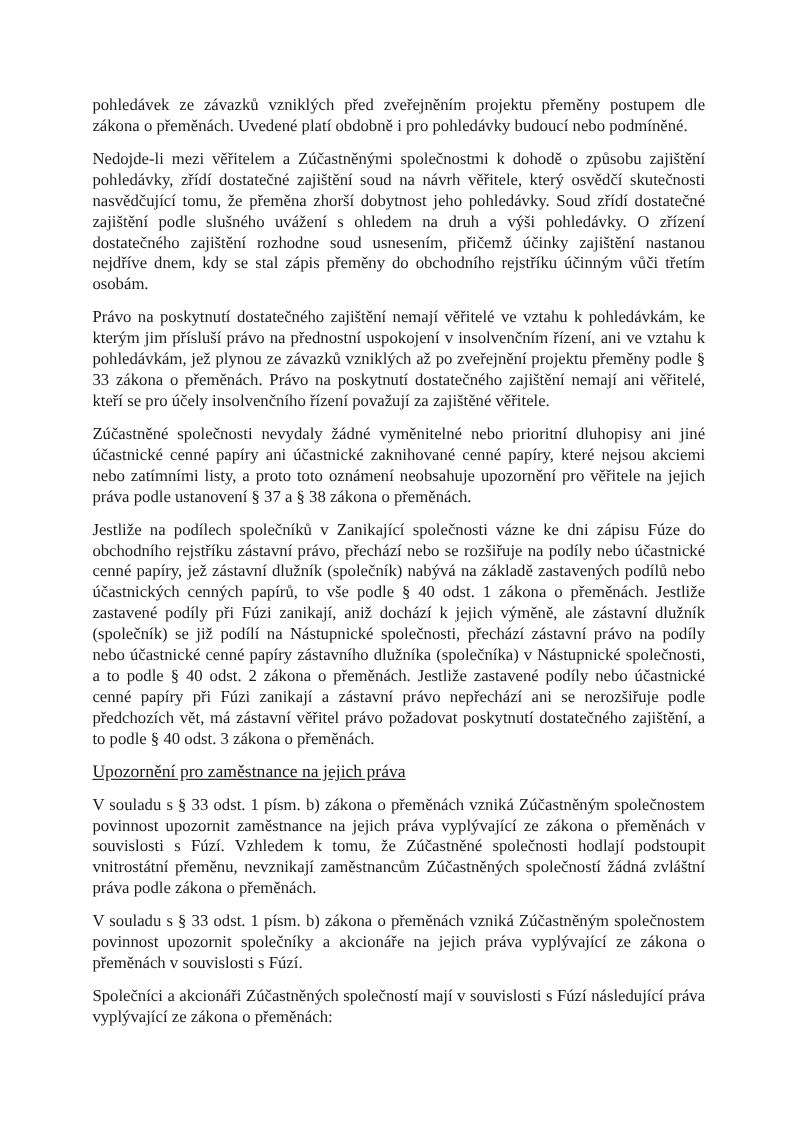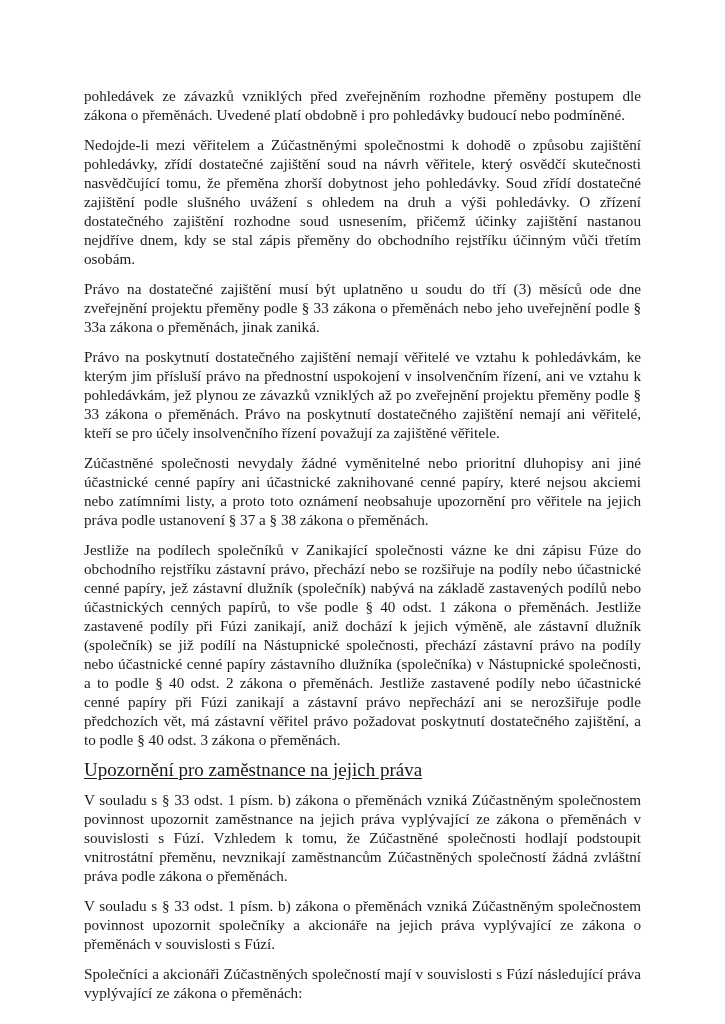--- a/index.html
+++ b/index.html
@@ -13,34 +13,33 @@
     font-size: 15.2px;
     line-height: 19px;
     color: #1a1a1a;
   }
   .page p {
     margin: 0 0 11px 0;
     text-align: justify;
   }
   .page h2 {
     margin: 0 0 11px 0;
-    font-size: 19px;
+    font-size: 16px;
     font-weight: normal;
     text-decoration: underline;
     text-underline-offset: 2px;
     line-height: 19px;
   }
 </style>
 </head>
 <body>
 
 <div class="page">
-  <p>pohledávek ze závazků vzniklých před zveřejněním rozhodne přeměny postupem dle zákona o přeměnách. Uvedené platí obdobně i pro pohledávky budoucí nebo podmíněné.</p>
+  <p>pohledávek ze závazků vzniklých před zveřejněním projektu přeměny postupem dle zákona o přeměnách. Uvedené platí obdobně i pro pohledávky budoucí nebo podmíněné.</p>
   <p>Nedojde-li mezi věřitelem a Zúčastněnými společnostmi k dohodě o způsobu zajištění pohledávky, zřídí dostatečné zajištění soud na návrh věřitele, který osvědčí skutečnosti nasvědčující tomu, že přeměna zhorší dobytnost jeho pohledávky. Soud zřídí dostatečné zajištění podle slušného uvážení s ohledem na druh a výši pohledávky. O zřízení dostatečného zajištění rozhodne soud usnesením, přičemž účinky zajištění nastanou nejdříve dnem, kdy se stal zápis přeměny do obchodního rejstříku účinným vůči třetím osobám.</p>
-  <p>Právo na dostatečné zajištění musí být uplatněno u soudu do tří (3) měsíců ode dne zveřejnění projektu přeměny podle § 33 zákona o přeměnách nebo jeho uveřejnění podle § 33a zákona o přeměnách, jinak zaniká.</p>
   <p>Právo na poskytnutí dostatečného zajištění nemají věřitelé ve vztahu k pohledávkám, ke kterým jim přísluší právo na přednostní uspokojení v insolvenčním řízení, ani ve vztahu k pohledávkám, jež plynou ze závazků vzniklých až po zveřejnění projektu přeměny podle § 33 zákona o přeměnách. Právo na poskytnutí dostatečného zajištění nemají ani věřitelé, kteří se pro účely insolvenčního řízení považují za zajištěné věřitele.</p>
   <p>Zúčastněné společnosti nevydaly žádné vyměnitelné nebo prioritní dluhopisy ani jiné účastnické cenné papíry ani účastnické zaknihované cenné papíry, které nejsou akciemi nebo zatímními listy,  a proto toto oznámení neobsahuje upozornění pro věřitele na jejich práva podle ustanovení § 37 a § 38 zákona o přeměnách.</p>
   <p>Jestliže na podílech společníků v Zanikající společnosti vázne ke dni zápisu Fúze do obchodního rejstříku zástavní právo, přechází nebo se rozšiřuje na podíly nebo účastnické cenné papíry, jež zástavní dlužník (společník) nabývá na základě zastavených podílů nebo účastnických cenných papírů, to vše podle § 40 odst. 1 zákona o přeměnách. Jestliže zastavené podíly při Fúzi zanikají, aniž dochází k jejich výměně, ale zástavní dlužník (společník) se již podílí na Nástupnické společnosti, přechází zástavní právo na podíly nebo účastnické cenné papíry zástavního dlužníka (společníka) v Nástupnické společnosti, a to podle § 40 odst. 2 zákona o přeměnách. Jestliže zastavené podíly nebo účastnické cenné papíry při Fúzi zanikají a zástavní právo nepřechází ani se nerozšiřuje podle předchozích vět, má zástavní věřitel právo požadovat poskytnutí dostatečného zajištění, a to podle § 40 odst. 3 zákona o přeměnách.</p>
   <h2>Upozornění pro zaměstnance na jejich práva</h2>
   <p>V souladu s § 33 odst. 1 písm. b) zákona o přeměnách vzniká Zúčastněným společnostem povinnost upozornit zaměstnance na jejich práva vyplývající ze zákona o přeměnách v souvislosti s Fúzí. Vzhledem k tomu, že Zúčastněné společnosti hodlají podstoupit vnitrostátní přeměnu, nevznikají zaměstnancům Zúčastněných společností žádná zvláštní práva podle zákona o přeměnách.</p>
   <p>V souladu s § 33 odst. 1 písm. b) zákona o přeměnách vzniká Zúčastněným společnostem povinnost upozornit společníky a akcionáře  na jejich práva vyplývající ze zákona o přeměnách v souvislosti s Fúzí.</p>
   <p>Společníci a akcionáři Zúčastněných společností mají v souvislosti s Fúzí následující práva vyplývající ze zákona o přeměnách:</p>
 </div>
 
 </body></html>

